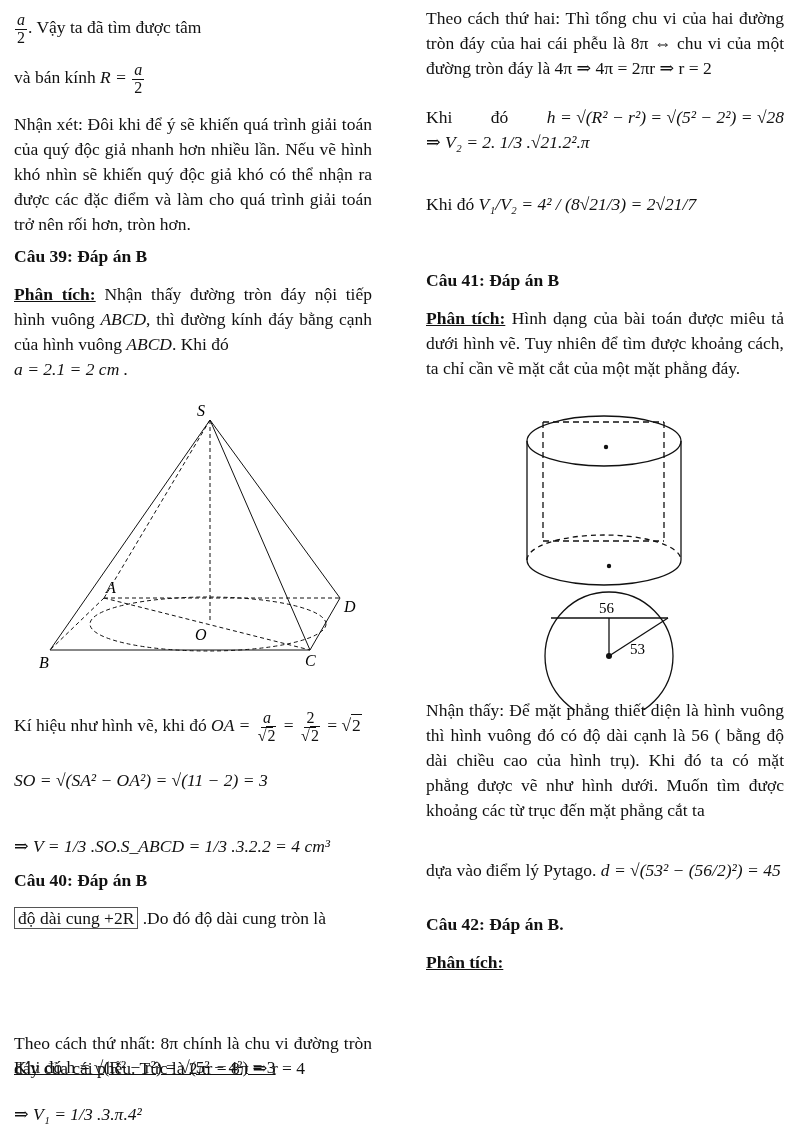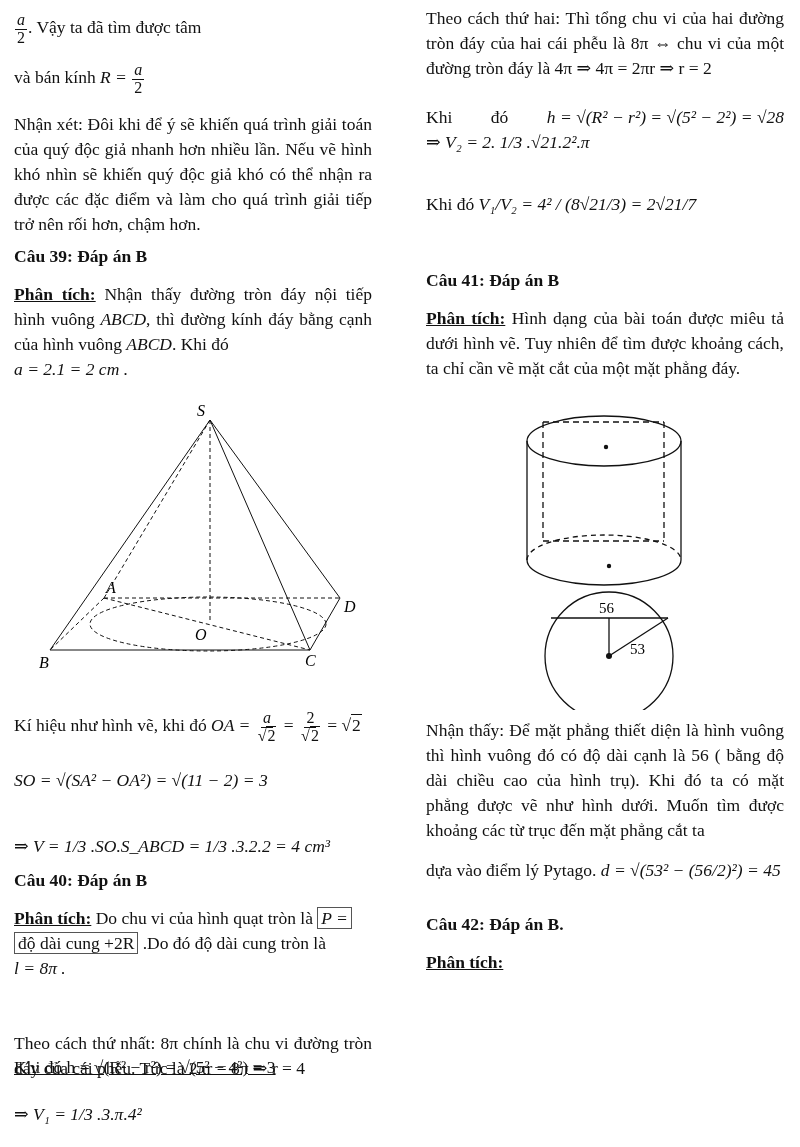--- a/index.html
+++ b/index.html
@@ -41,21 +41,21 @@
   <div class="blk" style="top:62px;">
     <p style="line-height:30px;">
       <span>và bán kính </span><span class="it">R = </span><span class="frac it">
           <span>a</span>
           <span style="font-style:normal">2</span>
         </span>
     </p>
   </div>
 
   <div class="blk" style="top:112px;">
-    <p>Nhận xét: Đôi khi để ý sẽ khiến quá trình giải toán của quý độc giả nhanh hơn nhiều lần.  Nếu vẽ hình khó nhìn sẽ khiến quý độc giả khó có thể nhận ra được các đặc điểm và làm cho quá trình giải tiếp trở nên rối hơn, chậm hơn.</p>
+    <p>Nhận xét: Đôi khi để ý sẽ khiến quá trình giải toán của quý độc giả nhanh hơn nhiều lần.  Nếu vẽ hình khó nhìn sẽ khiến quý độc giả khó có thể nhận ra được các đặc điểm và làm cho quá trình giải toán trở nên rối hơn, tròn hơn.</p>
   </div>
 
   <div class="blk" style="top:244px;">
     <p class="bold">Câu 39: Đáp án B</p>
   </div>
 
   <div class="blk" style="top:282px;">
     <p>
       <span class="ul">Phân tích:</span><span> Nhận thấy đường tròn đáy nội tiếp hình vuông </span><span class="it">ABCD</span><span>, thì đường kính đáy bằng cạnh của hình vuông </span><span class="it">ABCD</span><span>. Khi đó</span>
     </p>
@@ -107,26 +107,22 @@
   <div class="blk" style="top:834px;">
     <p class="it">⇒ V = 1/3 .SO.S_ABCD = 1/3 .3.2.2 = 4 cm³</p>
   </div>
 
   <div class="blk" style="top:868px;">
     <p class="bold">Câu 40: Đáp án B</p>
   </div>
 
   <div class="blk" style="top:906px;">
     <p>
-      <span class="ul">Phân tích:</span><span> Do chu vi của hình quạt tròn là </span><span class="boxed it">P =</span>
-    </p>
-    <p>
       <span class="boxed">độ dài cung +2R</span><span> .Do đó độ dài cung tròn là</span>
     </p>
-    <p class="it">l = 8π .</p>
   </div>
 
   <div class="blk" style="top:992px;margin-top:39px;">
     <p>Theo cách thứ nhất: 8π  chính là chu vi đường tròn đáy của cái phễu. Tức là  2πr = 8π ⇒ r = 4</p>
   </div>
 
   <div class="blk" style="top:1055px;text-decoration:underline;">
     <p>Khi đó  h = √(R² − r²) = √(5² − 4²) = 3</p>
   </div>
 
@@ -183,21 +179,21 @@
       <line x1="93" y1="213" x2="93" y2="251"></line>
       <line x1="93" y1="251" x2="152" y2="213"></line>
     </g>
     <circle cx="90" cy="42" r="2.2" fill="#111"></circle>
     <circle cx="93" cy="161" r="2.2" fill="#111"></circle>
     <circle cx="93" cy="251" r="3" fill="#111"></circle>
     <text x="83" y="208" font-size="15">56</text>
     <text x="114" y="249" font-size="15">53</text>
   </svg>
 
-  <div class="blk" style="top:718px;">
+  <div class="blk" style="top:698px;">
     <p>Nhận thấy: Để mặt phẳng thiết diện là hình vuông thì hình vuông đó có độ dài cạnh là 56 ( bằng độ dài chiều cao của hình trụ). Khi đó ta có mặt phẳng được vẽ như hình dưới. Muốn tìm được khoảng các từ trục đến mặt phẳng cắt ta</p>
   </div>
 
   <div class="blk" style="top:858px;">
     <p><span>dựa vào điểm lý Pytago. </span><span class="it">d = √(53² − (56/2)²) = 45</span></p>
   </div>
 
   <div class="blk" style="top:912px;">
     <p class="bold">Câu 42: Đáp án B.</p>
   </div>

